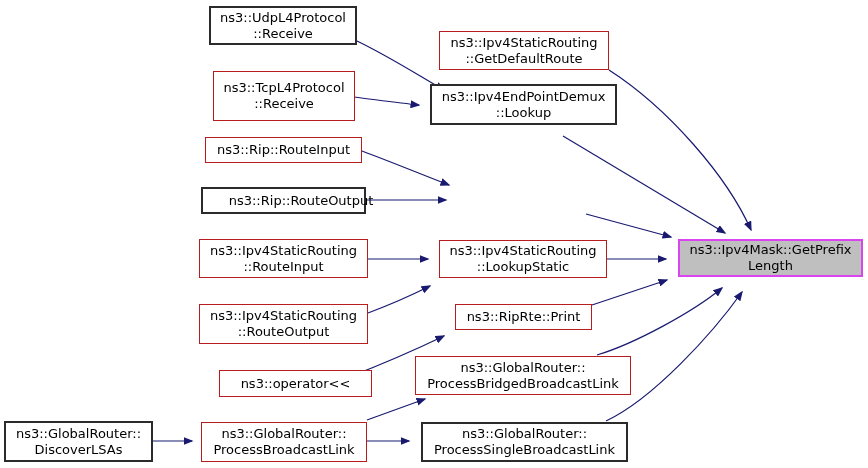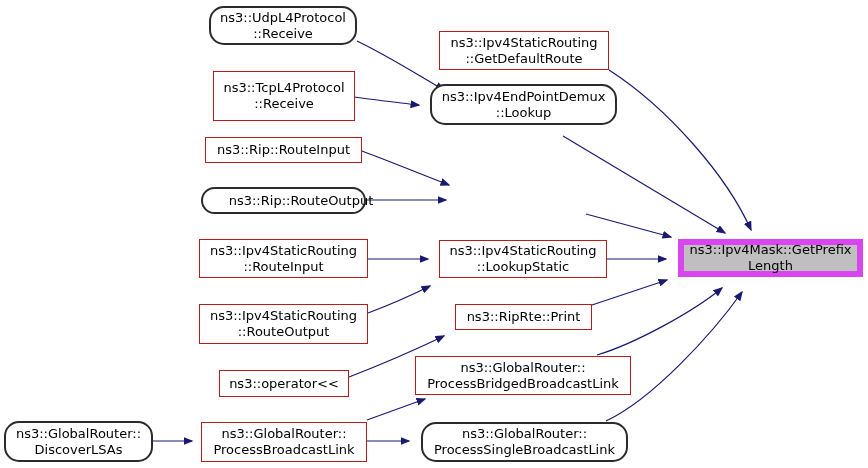--- a/index.html
+++ b/index.html
@@ -6,30 +6,30 @@
   body{width:868px;height:468px;font-family:"DejaVu Sans","Liberation Sans",sans-serif;}
   .graph{position:relative;width:868px;height:468px;background:#ffffff;overflow:hidden;}
   svg.edges{position:absolute;left:0;top:0;width:868px;height:468px;}
   .node{
     position:absolute;box-sizing:border-box;
     background:#ffffff;border:1px solid #b91c1c;
     display:flex;flex-direction:column;justify-content:center;align-items:center;
     font-size:13px;line-height:16px;color:#000;text-align:center;
     white-space:nowrap;cursor:pointer;
   }
-  .node.bold{border-width:2px;border-color:#2b2b2b;border-radius:15px;}
-  .node.hl{background:#bfbfbf;border:6px solid #d946ef;cursor:default;}
+  .node.bold{border-width:2px;border-color:#2b2b2b;}
+  .node.hl{background:#bfbfbf;border:2px solid #d946ef;cursor:default;}
   
   .n0{left:209px;top:6px;width:148px;height:39px;}
   .n1{left:213px;top:71px;width:142px;height:50px;}
   .n2{left:205px;top:137px;width:157px;height:26px;}
   .n3{left:201px;top:187px;width:165px;height:27px;padding-left:35px;}
   .n4{left:199px;top:239px;width:169px;height:39px;}
   .n5{left:199px;top:304px;width:169px;height:40px;}
-  .n6{left:219px;top:370px;width:130px;height:27px;}
+  .n6{left:219px;top:370px;width:153px;height:27px;}
   .n7{left:201px;top:422px;width:166px;height:40px;}
   .n8{left:4px;top:421px;width:149px;height:41px;}
   .n9{left:439px;top:31px;width:170px;height:39px;}
   .n10{left:430px;top:84px;width:187px;height:41px;}
   .n11{left:459px;top:187px;width:127px;height:26px;}
   .n12{left:439px;top:240px;width:168px;height:38px;}
   .n13{left:455px;top:304px;width:137px;height:26px;}
   .n14{left:415px;top:356px;width:216px;height:39px;}
   .n15{left:421px;top:422px;width:207px;height:40px;}
   .n16{left:678px;top:239px;width:185px;height:38px;}

